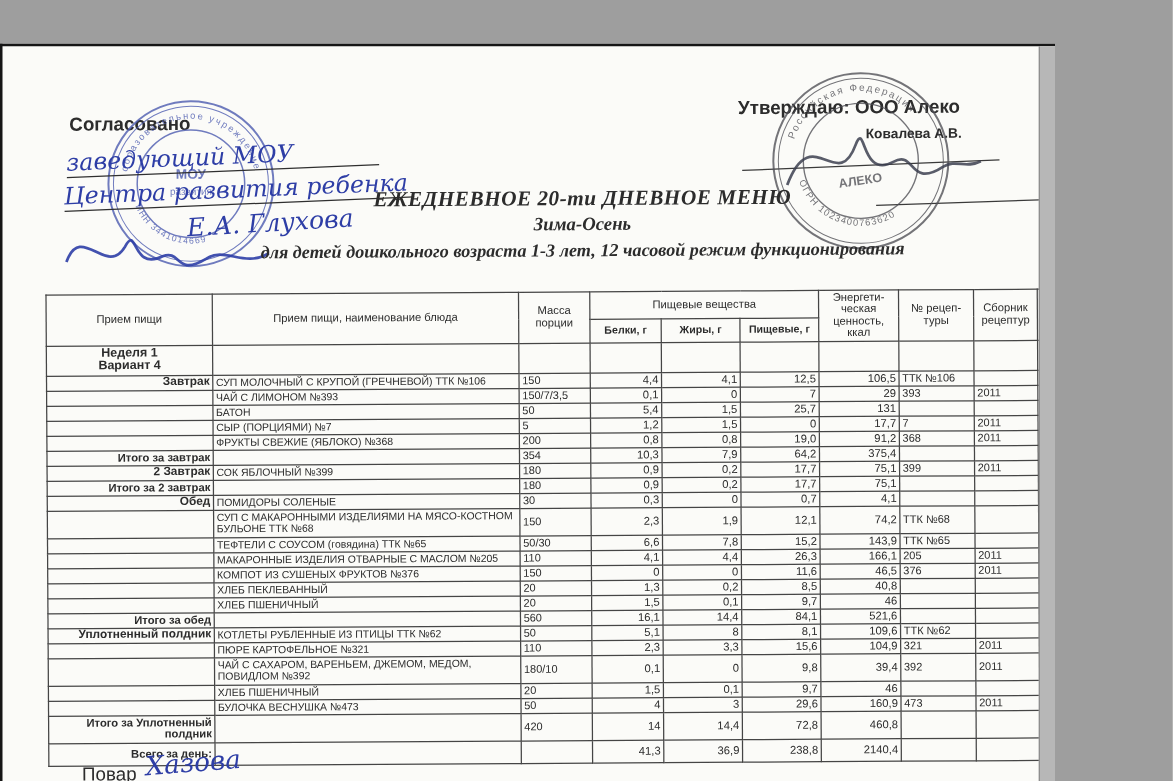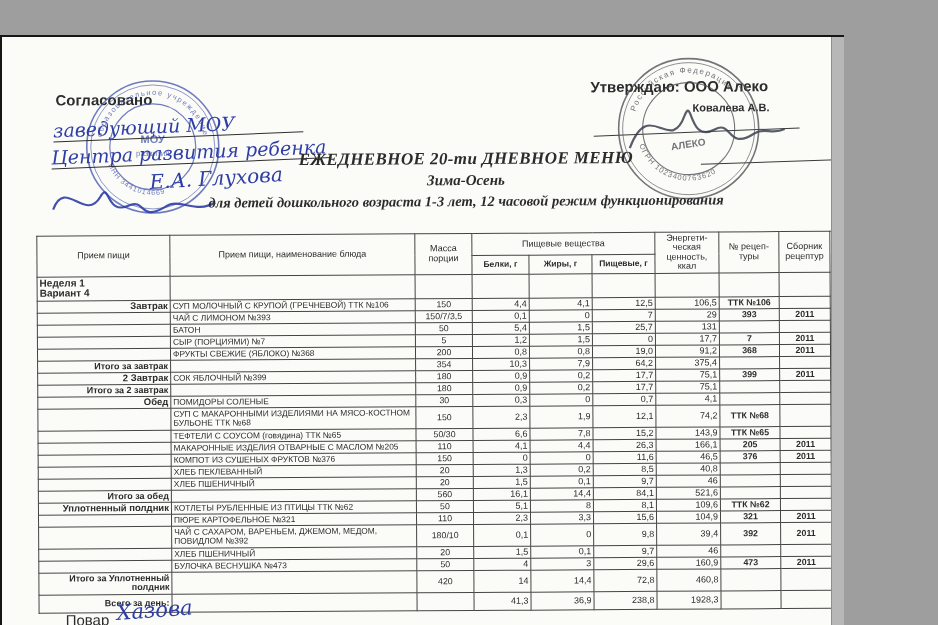--- a/index.html
+++ b/index.html
@@ -36,26 +36,26 @@
   table.menu{position:absolute;left:35px;top:196px;width:811px;border-collapse:collapse;table-layout:fixed;}
   table.menu th,table.menu td{border:1px solid #454545;padding:0 2px;overflow:hidden;}
   table.menu thead th{font-weight:normal;font-size:9px;text-align:center;line-height:1.05;padding:1px 1px;}
   thead tr.h1 th{height:16px;}
   thead tr.h2 th{height:14px;font-size:8.5px;font-weight:bold;}
   tbody tr{height:12px;}
   tbody tr.week{height:24px;}
   tbody tr.tall{height:22px;}
   tbody tr.grand{height:18px;}
   td.col-meal{font-size:9.5px;font-weight:bold;text-align:right;line-height:1.05;white-space:normal;}
-  tr.week td.col-meal{text-align:left;white-space:pre-line;font-size:10px;}
+  tr.week td.col-meal{text-align:center;white-space:pre-line;font-size:10px;}
   tr.total td.col-meal,tr.grand td.col-meal{font-size:9px;}
   td.col-dish{font-size:8.4px;text-align:left;line-height:1.05;}
-  td.col-mass{font-size:8.8px;text-align:center;}
+  td.col-mass{font-size:8.8px;text-align:left;}
   td.col-protein,td.col-fat,td.col-carbs,td.col-kcal{font-size:9px;text-align:right;padding-right:3px;}
-  td.col-recipe,td.col-book{font-size:8.8px;text-align:center;font-weight:bold;}
+  td.col-recipe,td.col-book{font-size:8.8px;}
 
   .lbl-cook{position:absolute;left:62px;top:572px;font-size:15px;}
   .cook-underline{position:absolute;left:96px;top:590px;width:212px;border-top:1.3px solid #333;transform:rotate(-1deg);}
   .hw-cook{position:absolute;left:112px;top:562px;font-size:21px;transform:rotate(-4deg);}
 </style>
 </head>
 <body>
 
 <div class="viewport">
   <div class="content">
@@ -422,21 +422,21 @@
             <td class="col-book"></td>
             <td class="col-spacer"></td>
           </tr>
           <tr class="grand">
             <td class="col-meal">Всего за день:</td>
             <td class="col-dish"></td>
             <td class="col-mass"></td>
             <td class="col-protein">41,3</td>
             <td class="col-fat">36,9</td>
             <td class="col-carbs">238,8</td>
-            <td class="col-kcal">1928,3</td>
+            <td class="col-kcal">2140,4</td>
             <td class="col-recipe"></td>
             <td class="col-book"></td>
             <td class="col-spacer"></td>
           </tr>
         </tbody>
     </table>
 
     <div class="lbl-cook">Повар</div>
     <div class="cook-underline"></div>
     <div class="hw hw-cook">Хазова</div>

